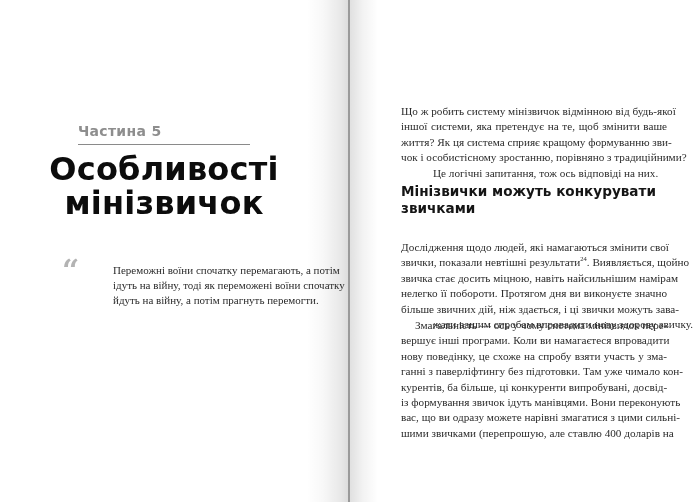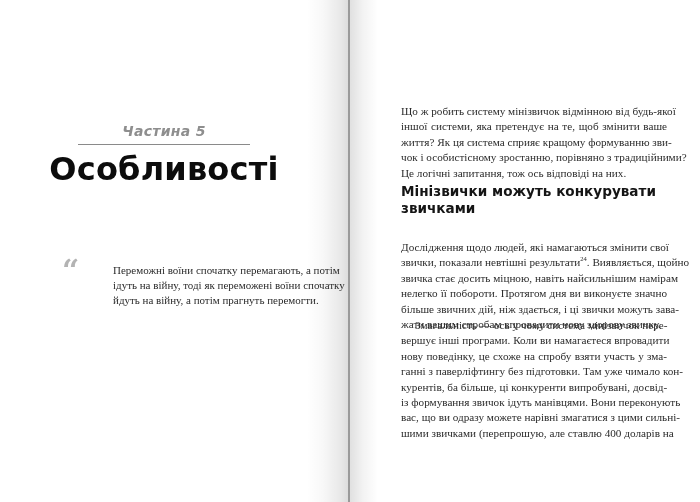--- a/index.html
+++ b/index.html
@@ -22,24 +22,24 @@
     background: linear-gradient(to right, rgba(0,0,0,0.12) 0%, rgba(0,0,0,0.05) 45%, rgba(0,0,0,0) 100%);
   }
   .spine {
     position: absolute; left: 348px; top: 0; width: 2px; height: 502px;
     background: #9a9a9a;
   }
 
   
   .part-label {
     position: absolute; left: 78px; top: 122px; width: 172px;
-    text-align: center;
+    text-align: left;
     font-family: "DejaVu Sans", "Liberation Sans", sans-serif;
     font-weight: bold; font-size: 14px; letter-spacing: 0.3px;
-    color: #8e8e8e; line-height: 18px; font-style: italic;
+    color: #8e8e8e; line-height: 18px;
   }
   .part-rule {
     position: absolute; left: 78px; top: 144px; width: 172px; height: 1px;
     background: #8a8a8a;
   }
   .chapter-title {
     position: absolute; left: 40px; top: 152px; width: 248px;
     text-align: center;
     font-family: "DejaVu Sans", "Liberation Sans", sans-serif;
     font-weight: bold; font-size: 32px; line-height: 34px;
@@ -68,21 +68,21 @@
   }
 
   
   .col { position: absolute; left: 401px; width: 266px; }
   .line {
     display: block; white-space: nowrap;
     font-family: "Liberation Serif", "DejaVu Serif", serif;
     font-size: 11.2px; line-height: 15.4px; color: #2b2b2b;
     text-align: justify; text-align-last: justify;
   }
-  .line.last { text-align-last: left; }
+  .line.last { text-align-last: left; margin-left: 32px; }
   .line.indent { padding-left: 14px; }
   .intro { top: 104px; }
   .section-heading {
     position: absolute; left: 401px; top: 183px; width: 266px;
     font-family: "DejaVu Sans", "Liberation Sans", sans-serif;
     font-weight: bold; font-size: 13.6px; line-height: 17px; color: #151515;
   }
   .section-heading span { display: block; white-space: nowrap; }
   .para1 { top: 240px; }
   .para2 { top: 318px; }
@@ -95,20 +95,21 @@
 
   <div class="page page-left">
     <div class="shade-left"></div>
   </div>
 
   <div class="part-label">Частина 5</div>
   <div class="part-rule"></div>
 
   <div class="chapter-title">
     <span>Особливості</span>
+    <span>мінізвичок</span>
   </div>
 
   <div class="epigraph">
     <div class="quote-mark">“</div>
     <div class="quote-text">
       <span>Переможні воїни спочатку перемагають, а потім</span>
       <span>ідуть на війну, тоді як переможені воїни спочатку</span>
       <span>йдуть на війну, а потім прагнуть перемогти.</span>
     </div>
   </div>

